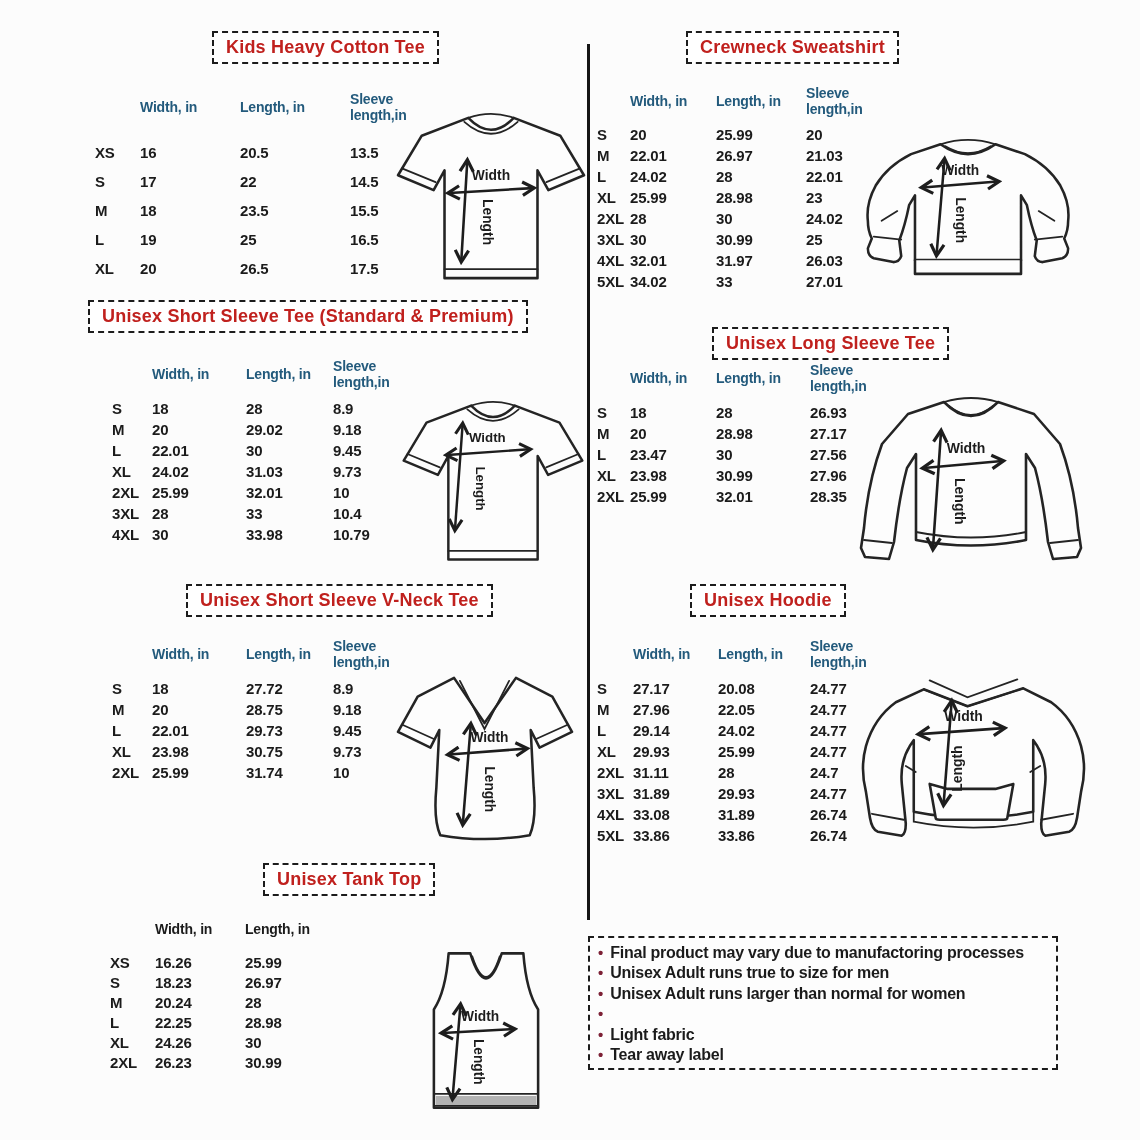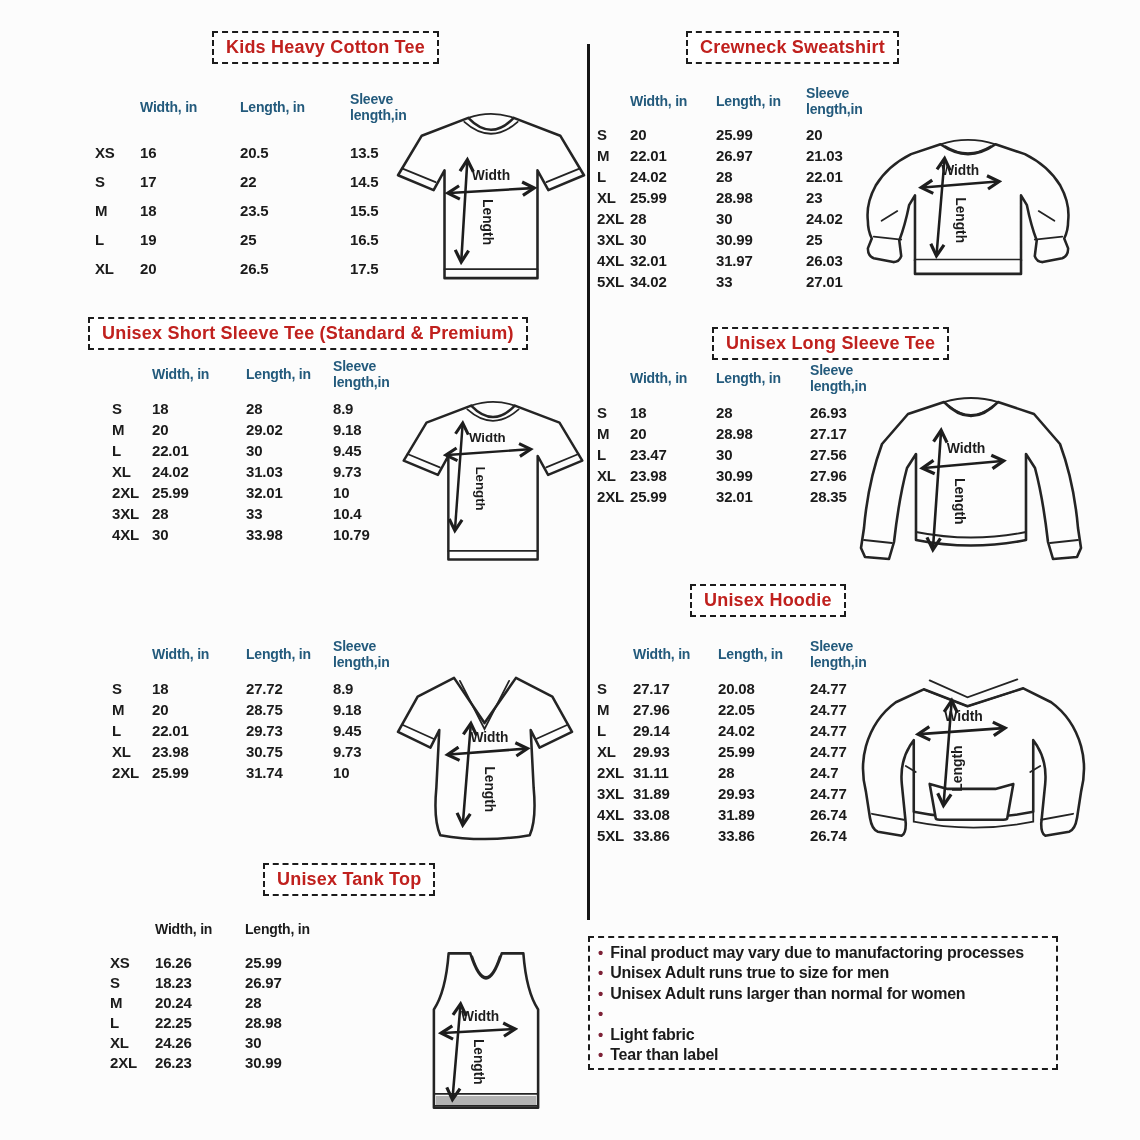--- a/index.html
+++ b/index.html
@@ -166,21 +166,21 @@
       <path class="thin" d="M22,88 L38,78"></path>
       <path class="thin" d="M198,88 L182,78"></path>
       <line class="arrow" x1="64" y1="54" x2="140" y2="48" marker-start="url(#a2)" marker-end="url(#a2)"></line>
       <line class="arrow" x1="86" y1="26" x2="78" y2="122" marker-start="url(#a2)" marker-end="url(#a2)"></line>
       <text x="102" y="41" text-anchor="middle">Width</text>
       <text transform="translate(98,64) rotate(90)">Length</text>
     </svg>
   </section>
 
   <section class="sec">
-    <div class="tbox" style="left:88px;top:317px;">
+    <div class="tbox" style="left:88px;top:300px;">
       <span>Unisex Short Sleeve Tee (Standard &amp; Premium)</span>
     </div>
     <div class="dtable" style="left:112px;top:352px;--cols:40px 94px 87px 80px;--hh:46px;--rh:21px;">
         <div class="tcell th"></div>
         <div class="tcell th">Width, in</div>
         <div class="tcell th">Length, in</div>
         <div class="tcell th">Sleeve length,in</div>
         <div class="tcell size">S</div>
         <div class="tcell val">18</div>
         <div class="tcell val">28</div>
@@ -272,20 +272,23 @@
       <path class="thin" d="M8,150 L36,153"></path>
       <path class="thin" d="M222,150 L194,153"></path>
       <line class="arrow" x1="68" y1="78" x2="146" y2="71" marker-start="url(#a4)" marker-end="url(#a4)"></line>
       <line class="arrow" x1="85" y1="42" x2="77" y2="158" marker-start="url(#a4)" marker-end="url(#a4)"></line>
       <text x="110" y="63" text-anchor="middle">Width</text>
       <text transform="translate(99,88) rotate(90)">Length</text>
     </svg>
   </section>
 
   <section class="sec">
+    <div class="tbox" style="left:186px;top:584px;">
+      <span>Unisex Short Sleeve V-Neck Tee</span>
+    </div>
     <div class="dtable" style="left:112px;top:632px;--cols:40px 94px 87px 80px;--hh:46px;--rh:21px;">
         <div class="tcell th"></div>
         <div class="tcell th">Width, in</div>
         <div class="tcell th">Length, in</div>
         <div class="tcell th">Sleeve length,in</div>
         <div class="tcell size">S</div>
         <div class="tcell val">18</div>
         <div class="tcell val">27.72</div>
         <div class="tcell val">8.9</div>
         <div class="tcell size">M</div>
@@ -447,18 +450,18 @@
         </li>
         <li>
           <span class="bullet">•</span>
         </li>
         <li>
           <span class="bullet">•</span>
           <span class="note-text">Light fabric</span>
         </li>
         <li>
           <span class="bullet">•</span>
-          <span class="note-text">Tear than label</span>
+          <span class="note-text">Tear away label</span>
         </li>
       </ul>
   </div>
 
 </div>
 
 </body></html>

